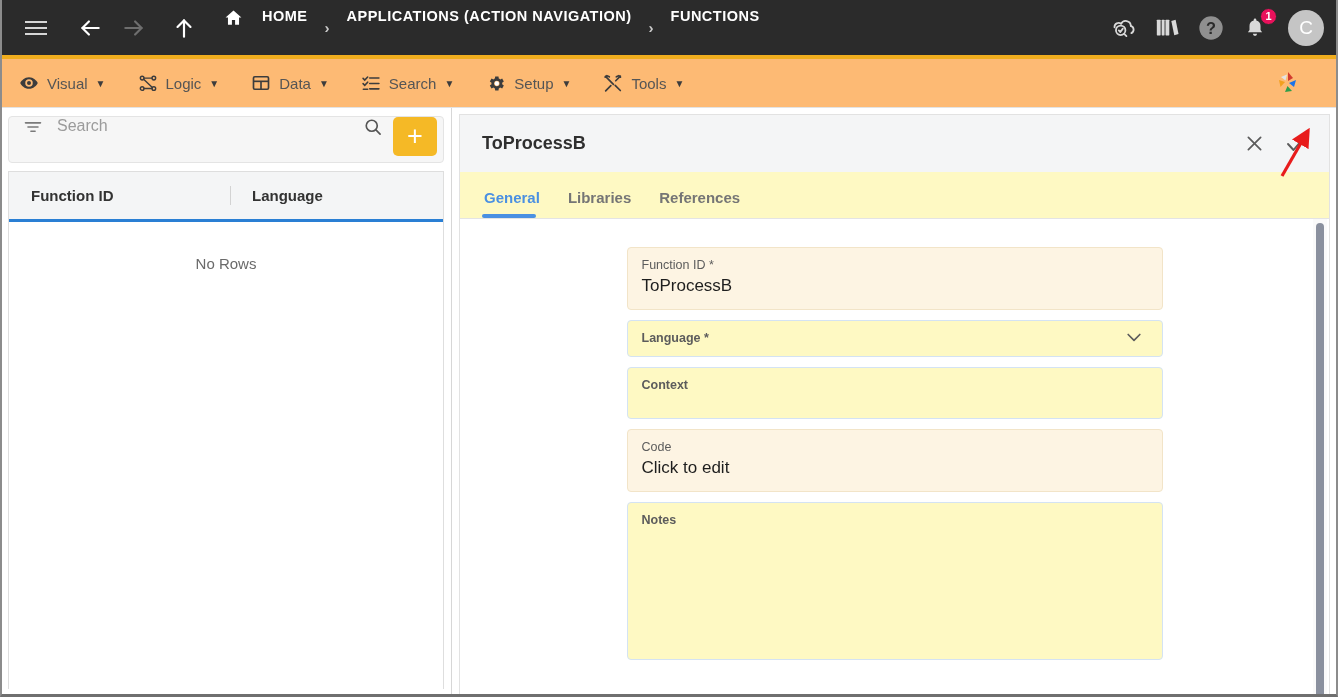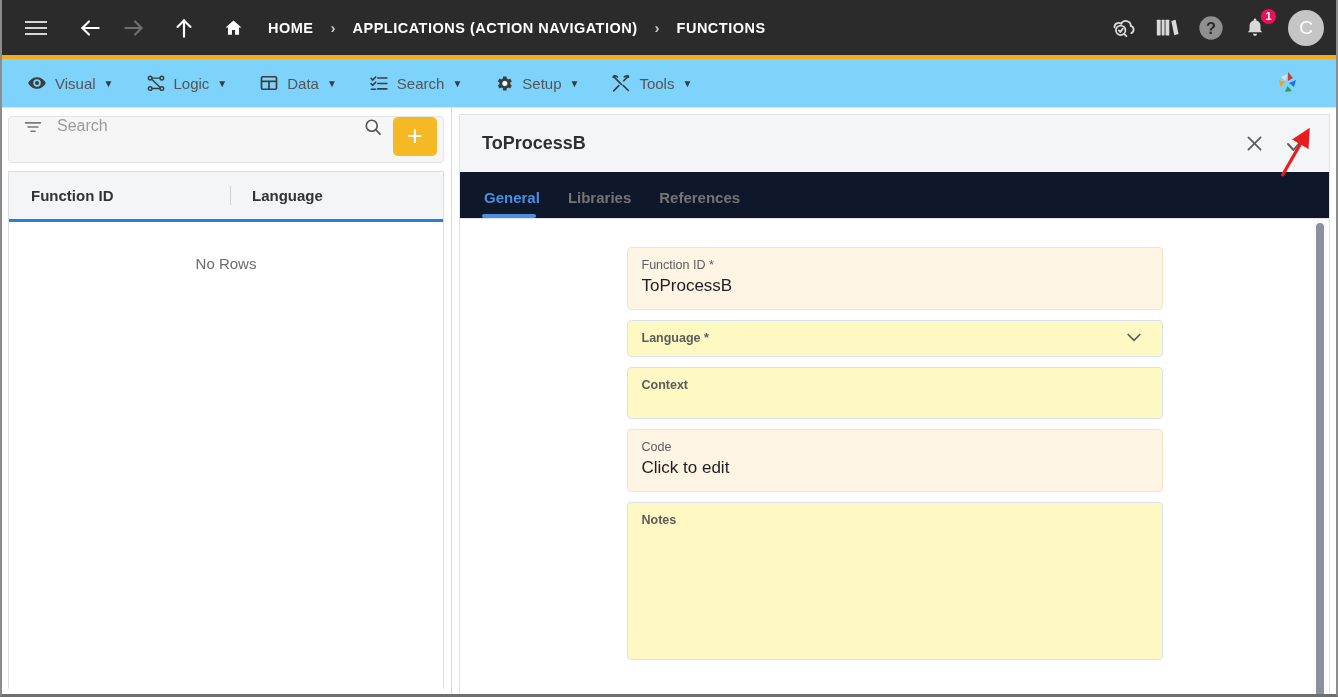--- a/index.html
+++ b/index.html
@@ -21,21 +21,21 @@
   .tb-icon {
     width: 44px; height: 55px;
     display: flex; align-items: center; justify-content: center;
     color: #ffffff;
   }
   .tb-icon.dim { color: #6e6e6e; }
   .tb-icon svg { display:block; }
   .hamburger { display:flex; flex-direction:column; gap:4px; width:22px; }
   .hamburger i { display:block; height:2px; background:#d6d6d6; width:100%; }
   .crumb {
-    display: flex; align-items: center; gap: 25px;
+    display: flex; align-items: flex-start; gap: 19px;
     color: #ffffff; font-size: 14.5px; font-weight: 700; letter-spacing: .5px;
     padding: 8px 4px; height: 55px;
   }
   .crumb-sep { color:#c9c9c9; font-size: 15px; padding: 0 13px; font-weight:600; }
   .topbar-right {
     position:absolute; right: 14px; top:0; height:55px;
     display:flex; align-items:center; gap: 14px;
   }
   .tr-icon { position: relative; width: 30px; height: 30px; display:flex; align-items:center; justify-content:center; color:#d9d9d9; }
   .badge {
@@ -51,21 +51,21 @@
     display:flex; align-items:center; justify-content:center;
     font-size: 19px; font-weight: 400; margin-left: 4px;
   }
 
   
   .accent { position:absolute; left:0; top:55px; width:1338px; height:4px; background:#f0ad1e; }
 
   
   .menubar {
     position:absolute; left:0; top:59px; width:1338px; height:48px;
-    background:#7dd3fc; display:flex; align-items:center; padding-left: 11px;
+    background:#fdba74; display:flex; align-items:center; padding-left: 3px;
   }
   .menu-item {
     display:flex; align-items:center; gap:8px;
     padding: 6px 16px; color:#4a4a4a; font-size:15px; font-weight:400;
     cursor: default;
   }
   .menu-item .mi-label { color:#555; }
   .menu-item .caret { font-size: 10px; color:#3c3c3c; }
   .menu-ico { width:20px; height:20px; display:flex; align-items:center; justify-content:center; color:#3c3c3c; }
   .logo {
@@ -134,21 +134,21 @@
   }
   .rp-head {
     position:absolute; left:6px; top:6px; right: 8px; height:58px;
     background:#f4f5f6; border:1px solid #e2e2e2; border-bottom:none;
     display:flex; align-items:center; padding: 0 12px 0 22px;
   }
   .rp-title { font-size:18px; font-weight:700; color:#2f2f2f; flex:1; }
   .rp-act { width:42px; height:40px; display:flex; align-items:center; justify-content:center; color:#5c5c5c; cursor:pointer; }
   .tabs {
     position:absolute; left:6px; top:64px; right:8px; height:47px;
-    background:#0f172a; border:1px solid #e2e2e2; border-top:none; border-bottom:1px solid #e4e4e4;
+    background:#fef9c3; border:1px solid #e2e2e2; border-top:none; border-bottom:1px solid #e4e4e4;
     display:flex; align-items:flex-end; padding-left: 22px;
   }
   .tab {
     font-size:15px; font-weight:700; color:#757575;
     padding: 0 14px 12px 14px; position:relative; cursor:pointer;
   }
   .tab:first-child { padding-left: 2px; }
   .tab.active { color:#4a90e2; }
   .tab.active::after {
     content:""; position:absolute; left:0; right:18px; bottom:0; height:4px;

